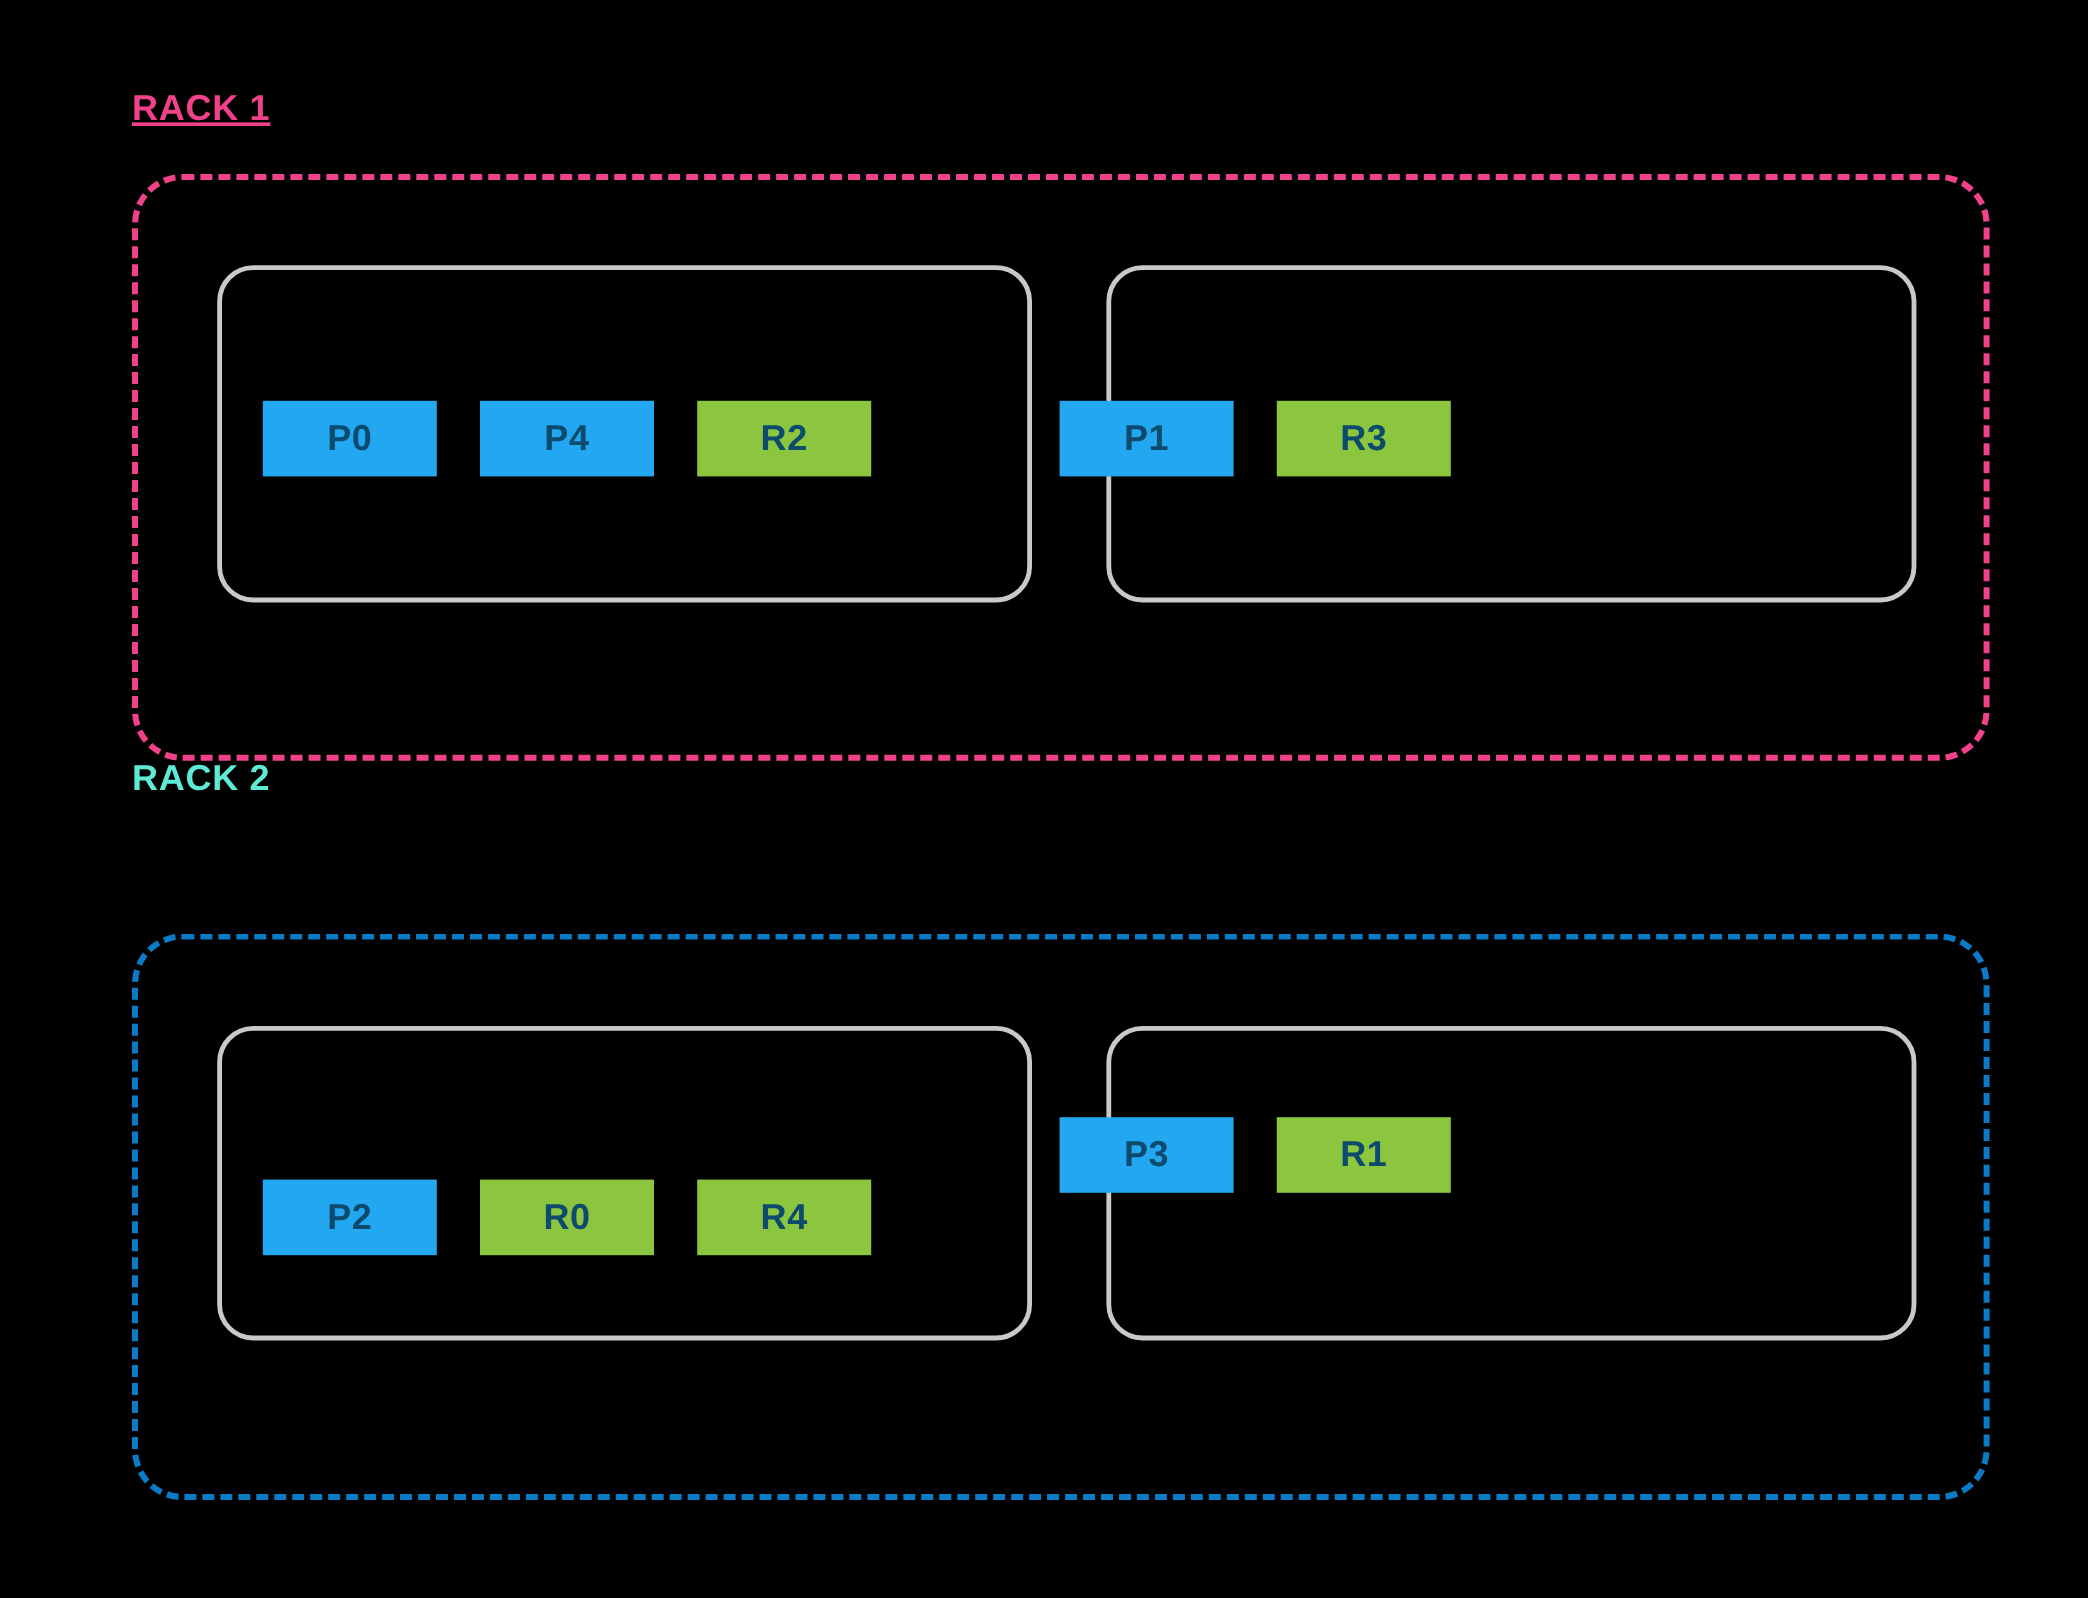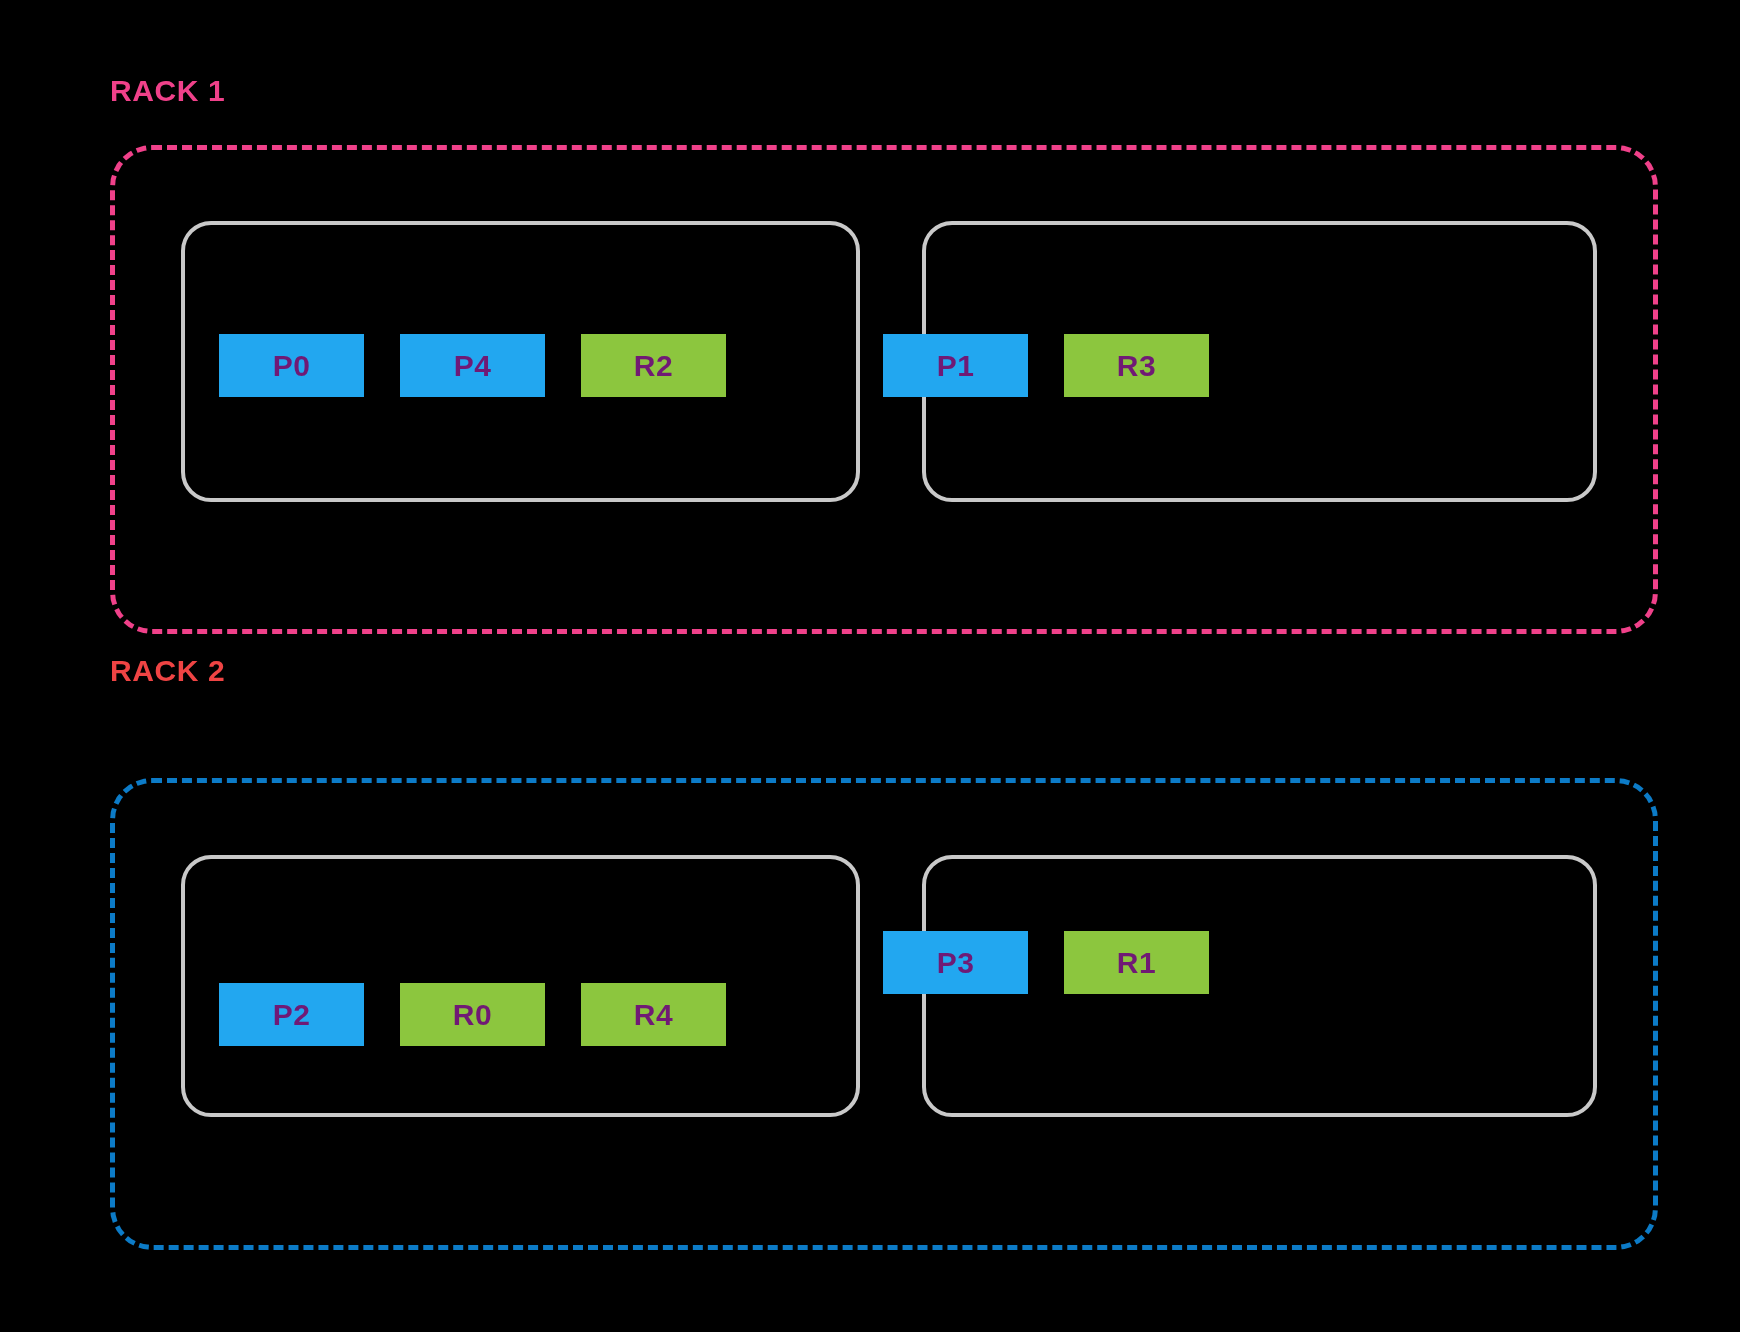--- a/index.html
+++ b/index.html
@@ -57,37 +57,37 @@
     align-items: center;
   }
   .chip {
     width: 145px;
     height: 63px;
     display: flex;
     align-items: center;
     justify-content: center;
     font-size: 30px;
     font-weight: bold;
-    color: #701a75;
+    color: #0c4a6e;
     letter-spacing: 0.5px;
     margin-right: 36px;
     flex: 0 0 auto;
   }
   .chip:last-child { margin-right: 4px; }
   .chip.leader  { background: #22A7F0; }
   .chip.replica { background: #8CC63E; }
 </style>
 </head>
 <body>
 
 <div id="canvas">
 
   <div class="rack">
 
-    <div class="rack-label" style="left:110px; top:76px; color:#F0418A;">RACK 1</div>
+    <div class="rack-label" style="left:110px; top:76px; color:#F0418A;text-decoration:underline;">RACK 1</div>
 
     <div class="rack-outline" style="left:110px; top:145px; width:1548px; height:489px; border-color:#F0418A;"></div>
 
     <div class="node" style="left:181px; top:221px; width:679px; height:281px;"></div>
 
     <div class="chip-row" style="left:219px; top:334px;">
       <div class="chip leader">P0</div>
       <div class="chip leader">P4</div>
       <div class="chip replica">R2</div>
     </div>
@@ -96,21 +96,21 @@
 
     <div class="chip-row" style="left:883px; top:334px; left:883px;">
       <div class="chip leader">P1</div>
       <div class="chip replica">R3</div>
     </div>
 
   </div>
 
   <div class="rack">
 
-    <div class="rack-label" style="left:110px; top:656px; color:#ef4444;">RACK 2</div>
+    <div class="rack-label" style="left:110px; top:634px; color:#5eead4;">RACK 2</div>
 
     <div class="rack-outline" style="left:110px; top:778px; width:1548px; height:472px; border-color:#0C7BC7;"></div>
 
     <div class="node" style="left:181px; top:855px; width:679px; height:262px;"></div>
 
     <div class="chip-row" style="left:219px; top:983px;align-items:flex-end;">
       <div class="chip leader">P2</div>
       <div class="chip replica">R0</div>
       <div class="chip replica">R4</div>
     </div>

